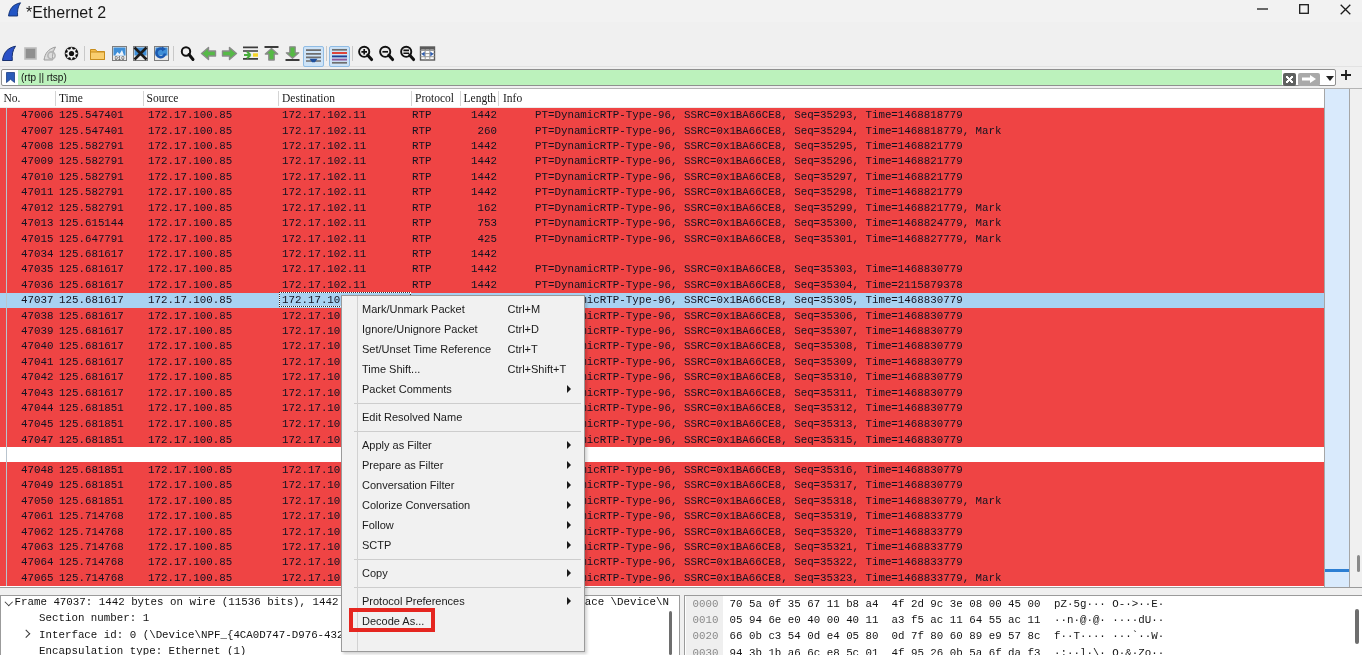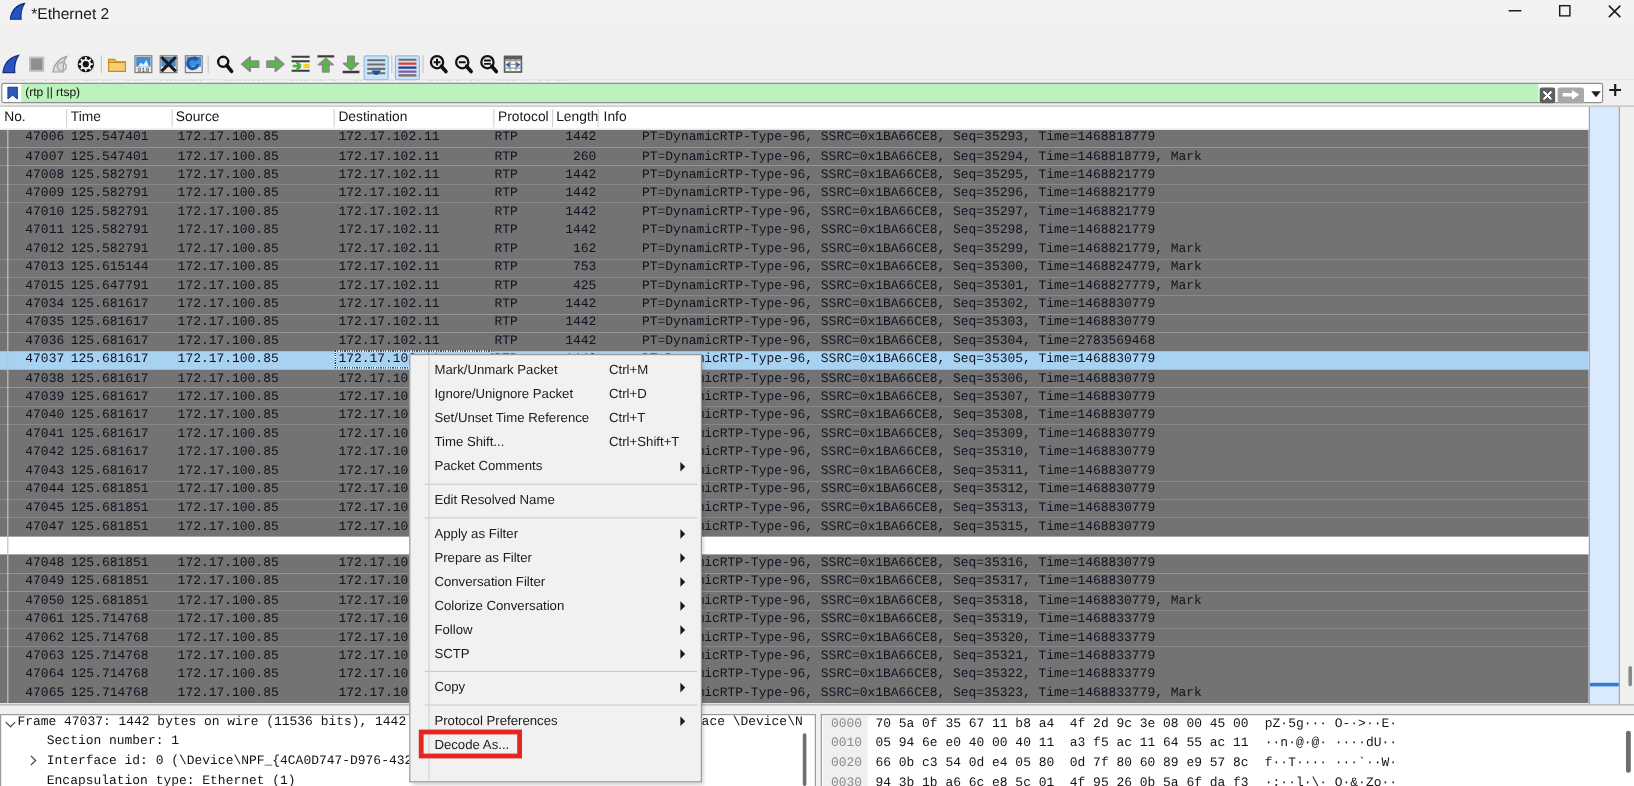--- a/index.html
+++ b/index.html
@@ -1,19 +1,19 @@
 <!DOCTYPE html>
 <html><head><meta charset="utf-8"><style>
 * { margin:0; padding:0; box-sizing:border-box; }
 html,body { width:1362px; height:655px; overflow:hidden; }
 body { position:relative; font-family:"Liberation Sans",sans-serif; background:#f0f0f0; }
 .abs { position:absolute; }
 
 #titlebar { left:0; top:0; width:1362px; height:22px; background:#f2f2f2; }
-#title { left:26px; top:4px; font-size:13px; color:#191919; }
+#title { left:26px; top:4px; font-size:16px; color:#191919; }
 #menubar { left:-1px; top:22px; width:1362px; height:21px; background:#f0f0f0; font-size:11px; color:#191919;margin-top:32px; }
 #menubar span { top:5.5px; position:absolute; }
 #toolbar { left:0; top:43px; width:1362px; height:24px; background:#f0f0f0; border-bottom:1px solid #e2e2e2; }
 .tgl { position:absolute; top:2.5px; width:21.5px; height:21.5px; background:#cde3f7; border:1px solid #90bce4; border-radius:2px; padding:1.2px 1.2px; }
 
 #filterbar { left:0; top:67px; width:1362px; height:22px; background:#f0f0f0; border-bottom:1px solid #b4b4b4; }
 #fbox { position:absolute; left:1px; top:2px; width:1335px; height:16.5px; background:#fff; border:1px solid #8f8f8f; border-radius:2px; }
 #fgreen { position:absolute; left:16px; top:0px; width:1264px; height:14.5px; background:#bcf2bc; }
 #ftext { position:absolute; left:3px; top:1.5px; font-size:10px; color:#111; }
 #fbm { position:absolute; left:3.5px; top:2px; width:9px; height:11px; }
@@ -23,23 +23,23 @@
    linear-gradient(45deg, transparent 42%, #fff 42%, #fff 58%, transparent 58%),
    linear-gradient(-45deg, transparent 42%, #fff 42%, #fff 58%, transparent 58%); }
 #fgo { position:absolute; left:1296px; top:2.5px; width:22px; height:13px; background:#a9a9a9; border-radius:2px; }
 #fcaret { position:absolute; left:1324px; top:5.5px; width:0; height:0; border-left:4px solid transparent; border-right:4px solid transparent; border-top:5px solid #222; }
 #fplus { position:absolute; left:1340.5px; top:2.5px; width:10px; height:10px; }
 
 #plist { left:0; top:89px; width:1324px; height:498px; background:#fff; overflow:hidden;
   font-family:"Liberation Mono",monospace; font-size:10.8px; color:#121220; }
 #phead { position:absolute; left:0; top:0; width:1324px; height:18.6px; background:#fff;
   font-family:"Liberation Sans",sans-serif; font-size:11.5px; color:#191919; border-bottom:1px solid #ececec; }
-#phead span { position:absolute; top:3px; }
+#phead span { position:absolute; top:3px;font-family:Liberation Serif, serif; }
 #phead i { position:absolute; top:2px; width:1px; height:15px; background:#d4d4d4; }
-.row { position:absolute; left:0; width:1324px; height:15.42px; background:#737373; }
+.row { position:absolute; left:0; width:1324px; height:15.42px; background:#ef4444; }
 .row span { position:absolute; top:1.6px; white-space:pre; }
 .row.sel { background:#a8d2f2; }
 .cno { right:1270.5px; } .ct { left:59px; } .cs { left:148px; } .cd { left:282px; }
 .cp { left:412px; } .cl { right:827px; } .ci { left:503px;padding-left:32px; }
 #gutline { left:6px; top:107.6px; width:1px; height:478.5px; background:#b9c4ce; }
 #plborder { left:0; top:586.5px; width:1362px; height:1px; background:#9b9b9b; }
 
 #minimap { left:1324px; top:89px; width:26px; height:498px; background:#d9eafc; border-left:1px solid #a6a6a6; border-right:1px solid #a6a6a6; }
 #mmline { left:1325px; top:569px; width:24px; height:2.5px; background:#2d7fd3; }
 #rsb { left:1351px; top:89px; width:11px; height:498px; background:#f0f0f0; }
@@ -316,39 +316,38 @@
       <span class="cl">425</span>
       <span class="ci">PT=DynamicRTP-Type-96, SSRC=0x1BA66CE8, Seq=35301, Time=1468827779, Mark</span>
     </div>
 <div class="row" style="top:157.38px">
       <span class="cno">47034</span>
       <span class="ct">125.681617</span>
       <span class="cs">172.17.100.85</span>
       <span class="cd">172.17.102.11</span>
       <span class="cp">RTP</span>
       <span class="cl">1442</span>
-      <span class="ci">PT=DynamicRTP-Type-96, SSRC=0x1BA66CE8, Seq=35302, Time=1468830779</span>
     </div>
 <div class="row" style="top:172.80px">
       <span class="cno">47035</span>
       <span class="ct">125.681617</span>
       <span class="cs">172.17.100.85</span>
       <span class="cd">172.17.102.11</span>
       <span class="cp">RTP</span>
       <span class="cl">1442</span>
       <span class="ci">PT=DynamicRTP-Type-96, SSRC=0x1BA66CE8, Seq=35303, Time=1468830779</span>
     </div>
 <div class="row" style="top:188.22px">
       <span class="cno">47036</span>
       <span class="ct">125.681617</span>
       <span class="cs">172.17.100.85</span>
       <span class="cd">172.17.102.11</span>
       <span class="cp">RTP</span>
       <span class="cl">1442</span>
-      <span class="ci">PT=DynamicRTP-Type-96, SSRC=0x1BA66CE8, Seq=35304, Time=2783569468</span>
+      <span class="ci">PT=DynamicRTP-Type-96, SSRC=0x1BA66CE8, Seq=35304, Time=2115879378</span>
     </div>
 <div class="row sel" style="top:203.64px">
       <span class="cno">47037</span>
       <span class="ct">125.681617</span>
       <span class="cs">172.17.100.85</span>
       <span class="cd">172.17.102.11</span>
       <span class="cp">RTP</span>
       <span class="cl">1442</span>
       <span class="ci">PT=DynamicRTP-Type-96, SSRC=0x1BA66CE8, Seq=35305, Time=1468830779</span>
     </div>

